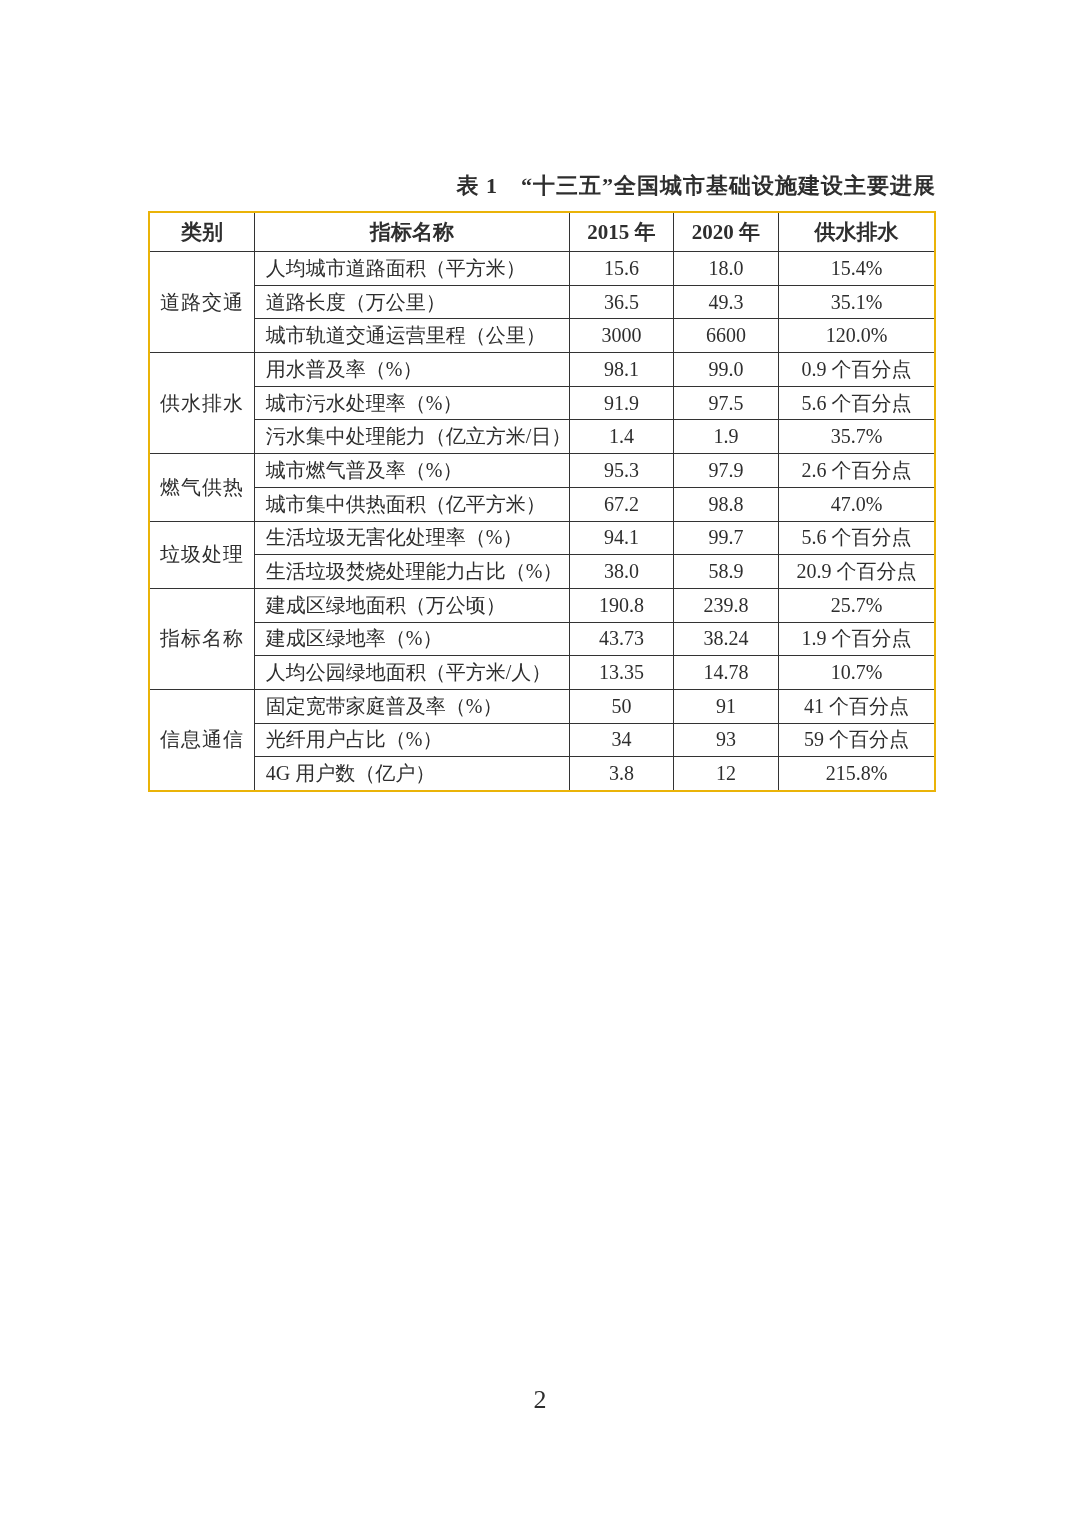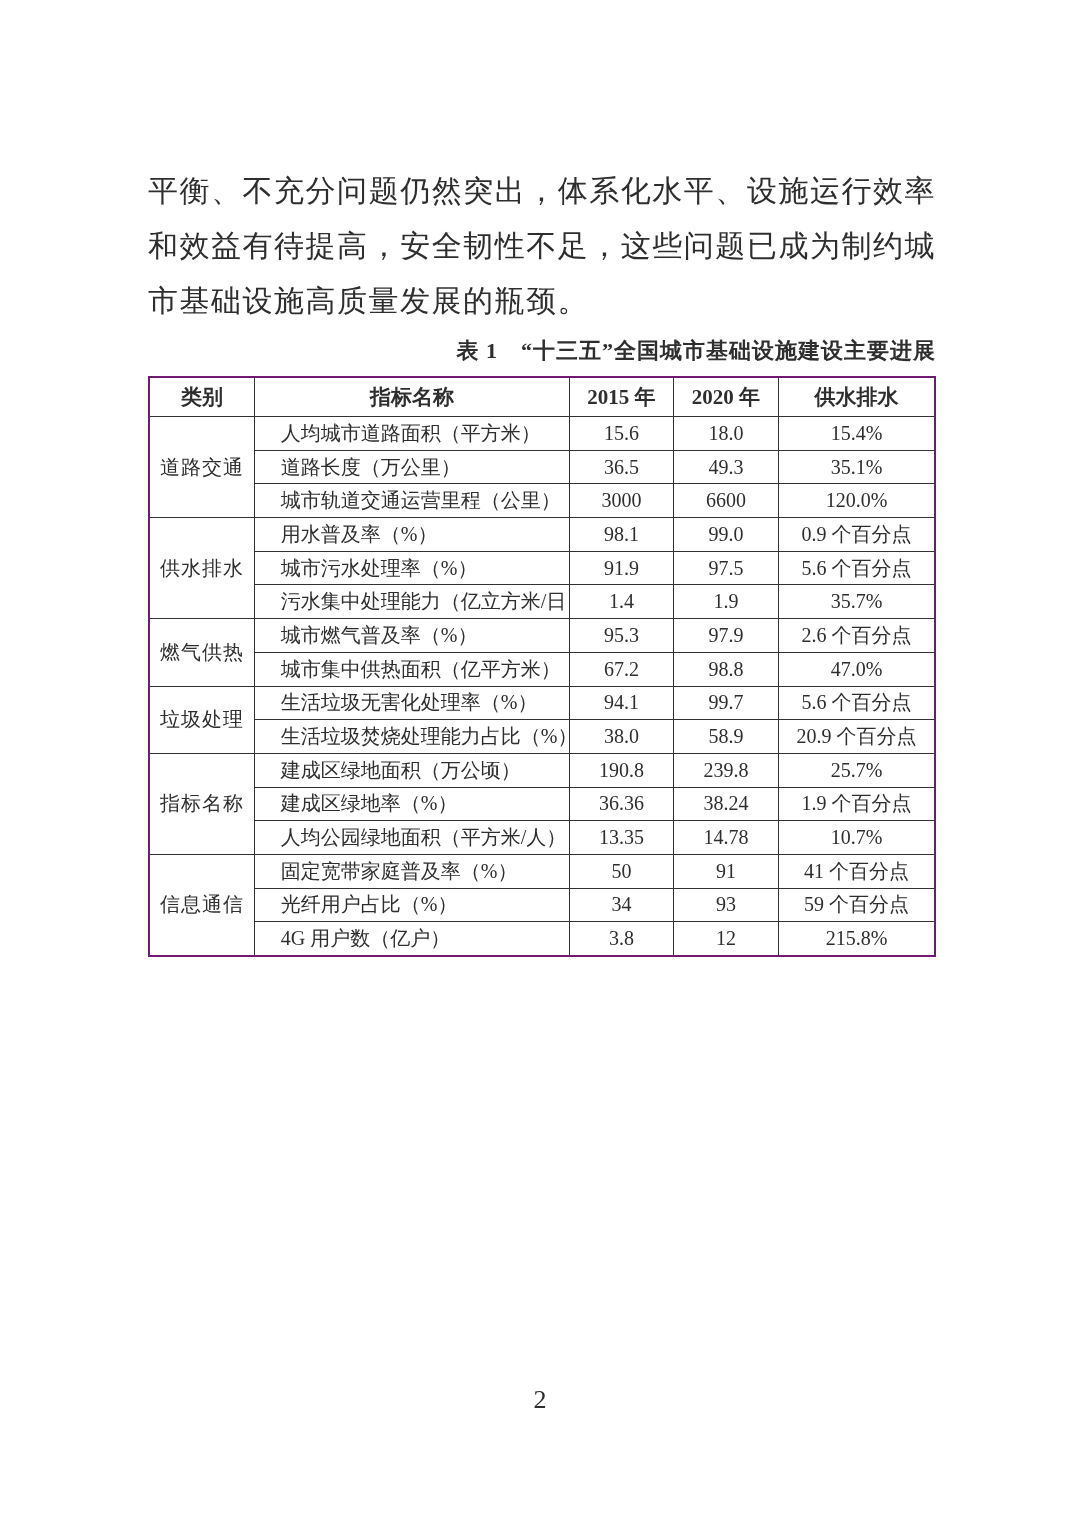--- a/index.html
+++ b/index.html
@@ -58,45 +58,44 @@
     overflow: hidden;
     white-space: nowrap;
   }
   table.progress th {
     height: 38px;
     font-size: 21px;
     font-weight: bold;
   }
   table.progress td.indicator {
     text-align: left;
-    padding-left: 26px;
+    padding-left: 11px;
   }
   table.progress td.cat {
     letter-spacing: 1px;
     font-family: Liberation Serif, serif;
   }
   table.progress {
-    border: 2px solid #701a75;
+    border: 2px solid #eab308;
   }
   .page-number {
     position: absolute;
     top: 1385px;
     left: 0;
     width: 100%;
     text-align: center;
     font-size: 26px;
   }
 </style>
 </head>
 <body>
 
 <div class="page">
   <div class="content">
 
-    <p class="para">平衡、不充分问题仍然突出，体系化水平、设施运行效率和效益有待提高，安全韧性不足，这些问题已成为制约城市基础设施高质量发展的瓶颈。</p>
 
     <div class="table-title">表 1　“十三五”全国城市基础设施建设主要进展</div>
 
     <table class="progress">
       <colgroup>
         <col style="width:13.4%">
         <col style="width:40.1%">
         <col style="width:13.2%">
         <col style="width:13.4%">
         <col style="width:19.9%">
@@ -182,21 +181,21 @@
 
         <tr>
           <td class="cat" rowspan="3">指标名称</td>
           <td class="indicator">建成区绿地面积（万公顷）</td>
           <td>190.8</td>
           <td>239.8</td>
           <td>25.7%</td>
         </tr>
         <tr>
           <td class="indicator">建成区绿地率（%）</td>
-          <td>36.36</td>
+          <td>43.73</td>
           <td>38.24</td>
           <td>1.9 个百分点</td>
         </tr>
         <tr>
           <td class="indicator">人均公园绿地面积（平方米/人）</td>
           <td>13.35</td>
           <td>14.78</td>
           <td>10.7%</td>
         </tr>
 

